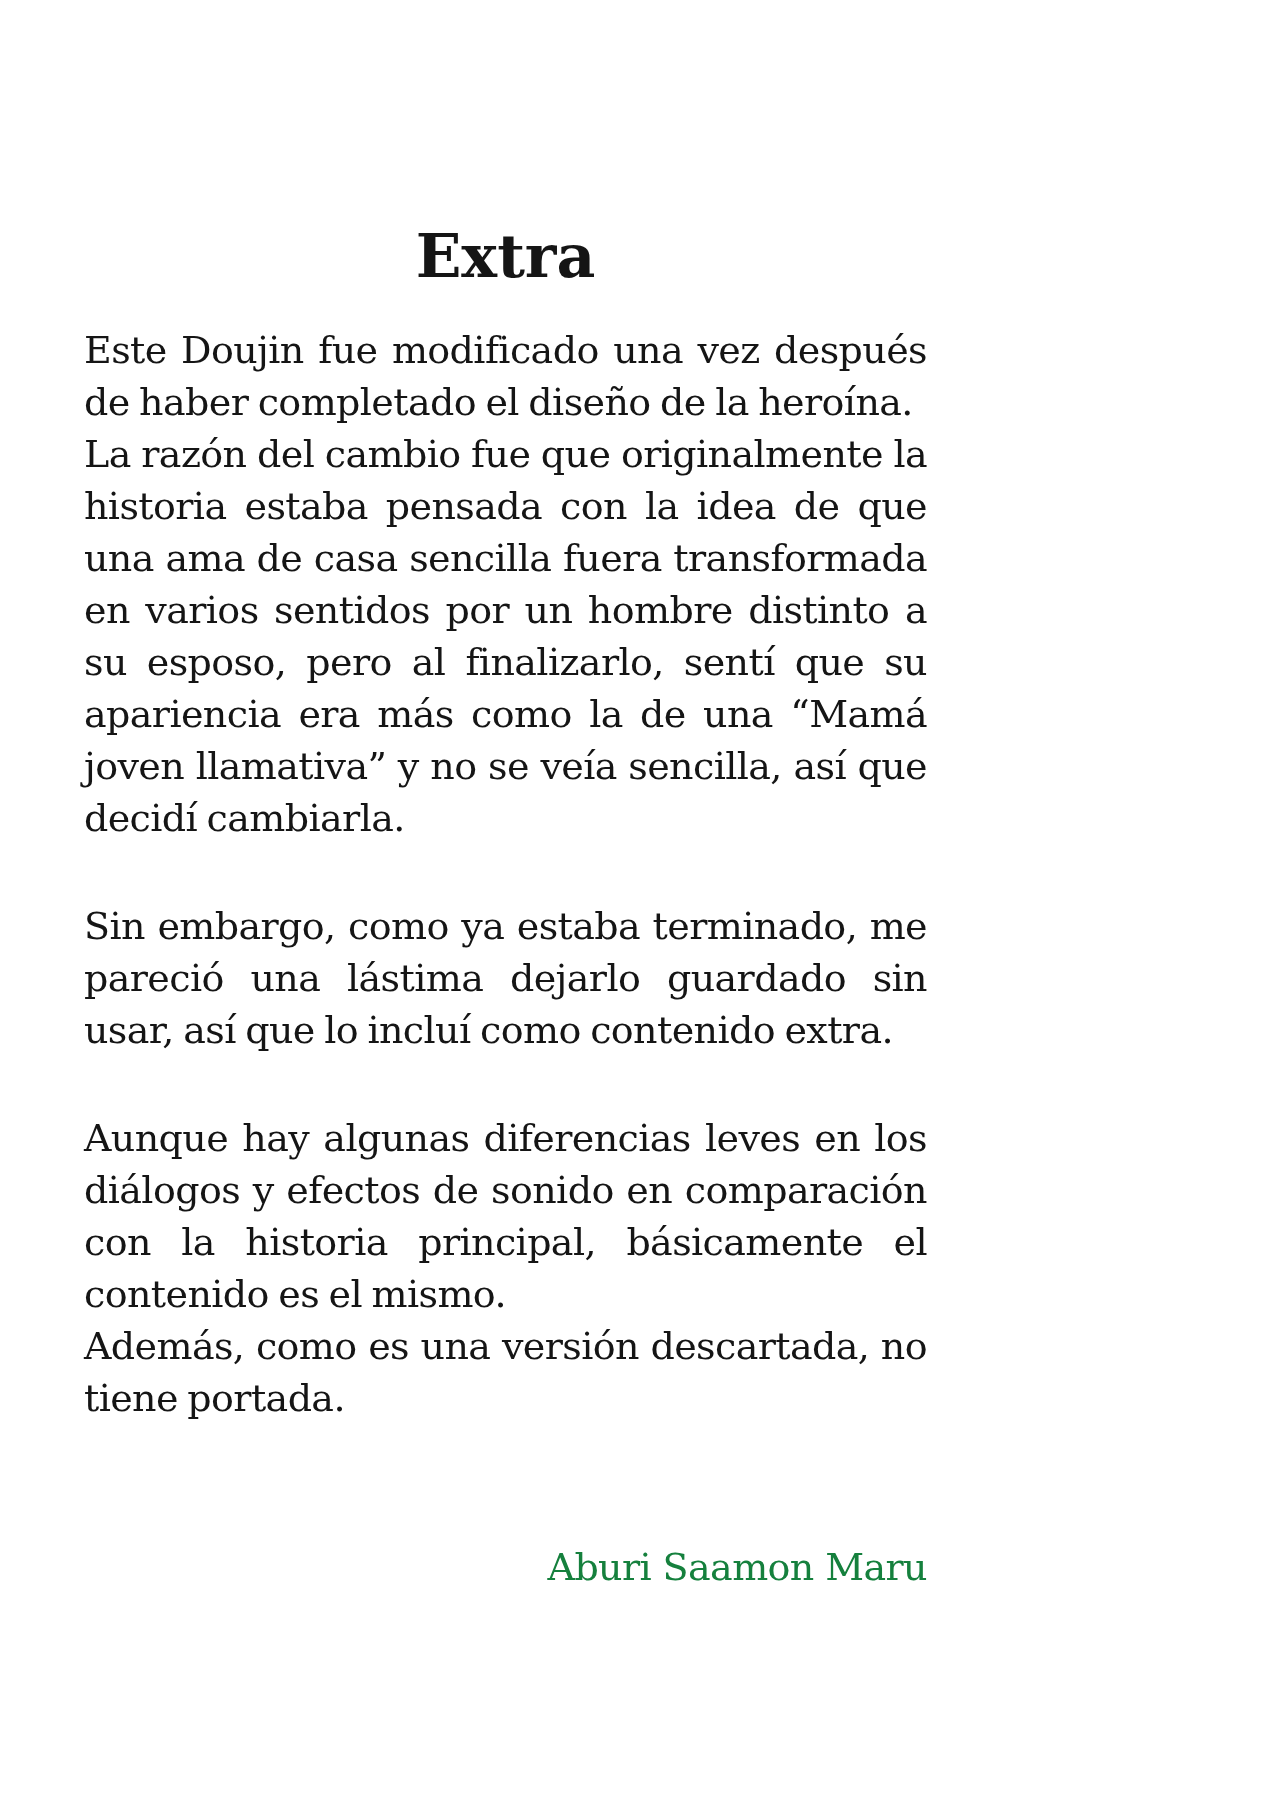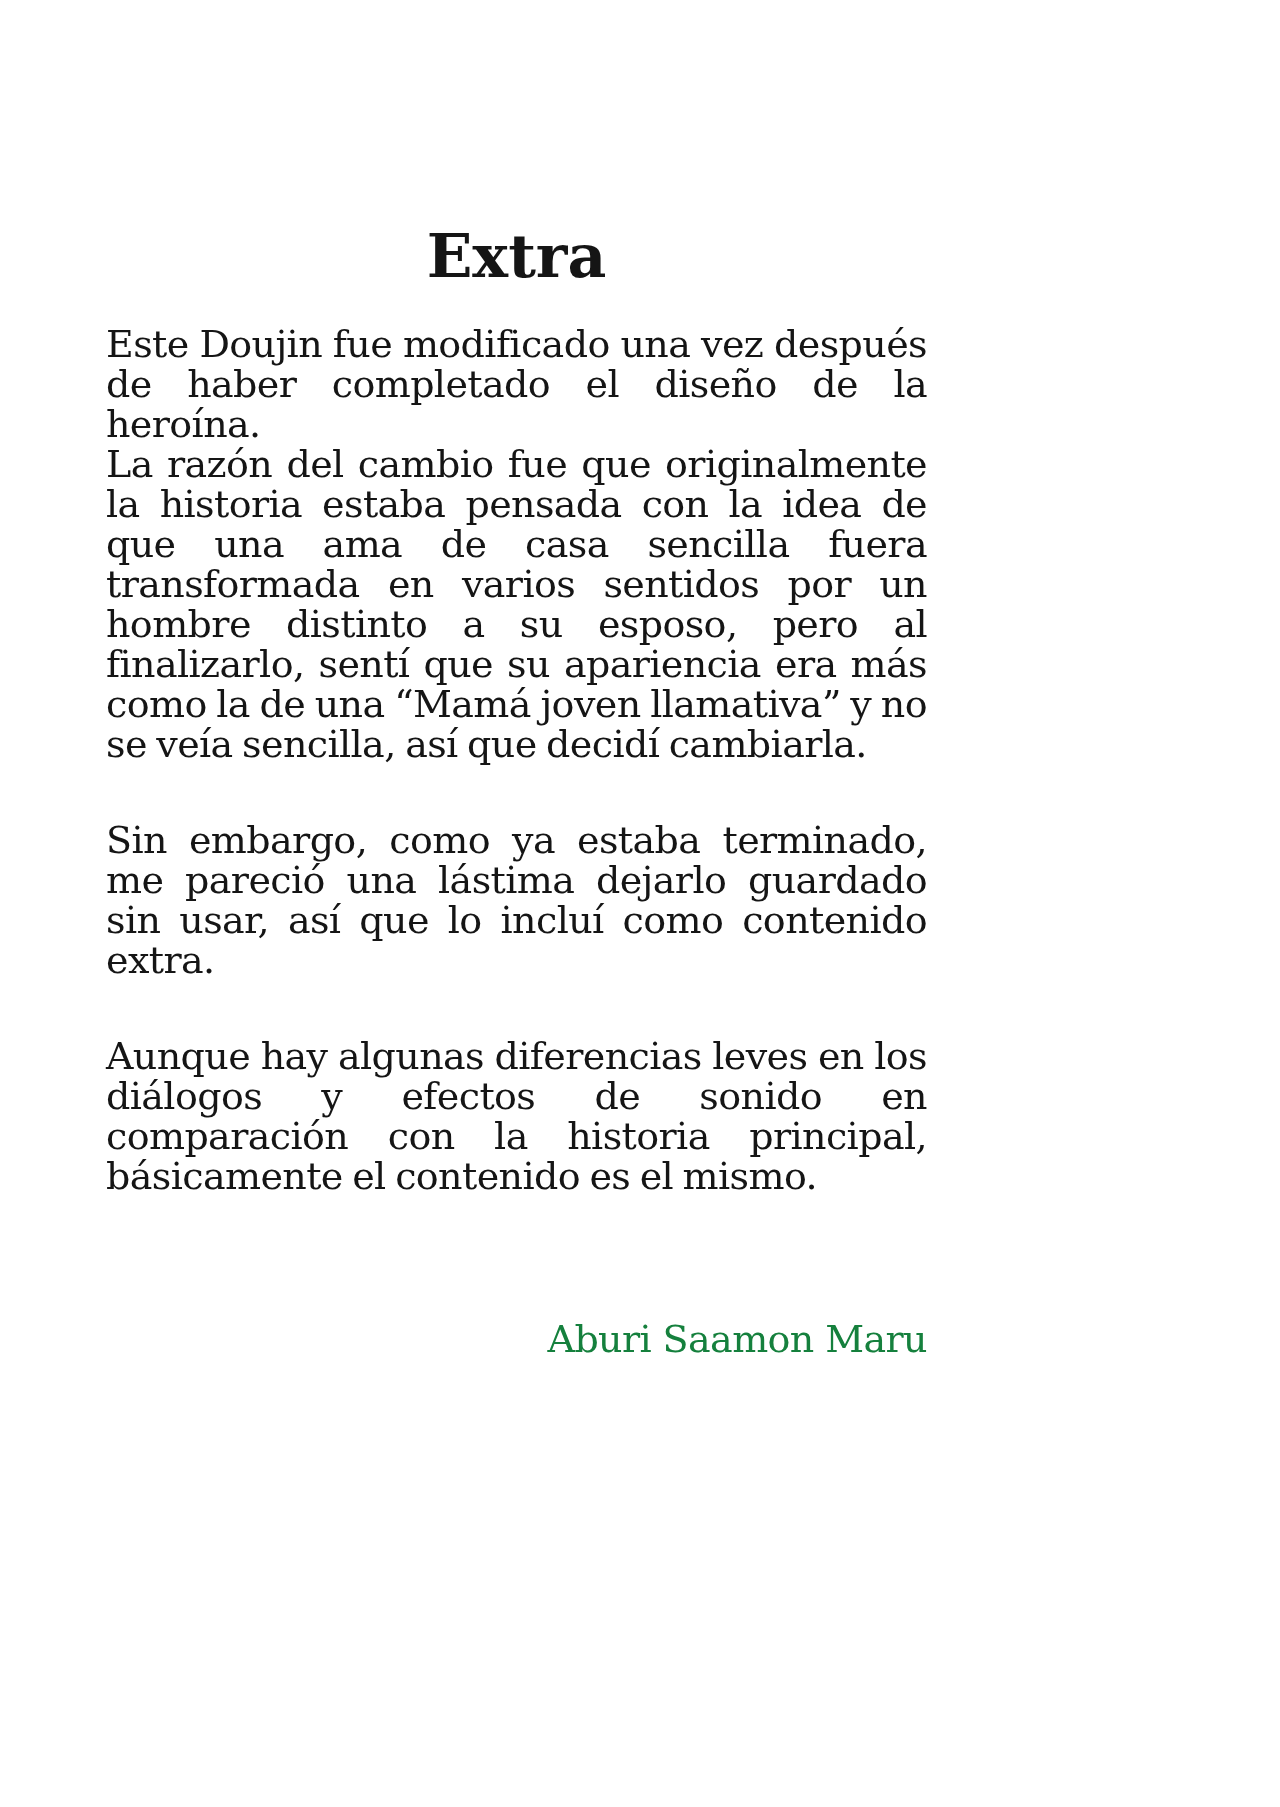--- a/index.html
+++ b/index.html
@@ -11,36 +11,36 @@
     height: 1807px;
     background: #ffffff;
     color: #151515;
     font-family: "DejaVu Serif", "Liberation Serif", serif;
     overflow: hidden;
   }
   .page {
     box-sizing: border-box;
     width: 1074px;
     height: 1807px;
-    padding: 226px 147px 0 106px; 
+    padding: 226px 147px 0 84px; 
     background: #ffffff;
   }
   .doc-title {
     margin: 0 0 38px 0;
     font-size: 60px;
     line-height: 60px;
     font-weight: bold;
     text-align: center;
     letter-spacing: 0px;
     color: #151515;
   }
   .para {
     margin: 0;
     font-size: 38px;
-    line-height: 40px;
+    line-height: 52px;
     text-align: justify;
     letter-spacing: -0.6px;
     word-spacing: -2px;
     hyphens: none;
     color: #151515;
   }
   .para.gap {
     margin-top: 56px; 
   }
   .signature {
@@ -63,17 +63,18 @@
 
     <p class="para">Este Doujin fue modificado una vez después de haber completado el diseño de la heroína.</p>
 
 
     <p class="para">La razón del cambio fue que originalmente la historia estaba pensada con la idea de que una ama de casa sencilla fuera transformada en varios sentidos por un hombre distinto a su esposo, pero al finalizarlo, sentí que su apariencia era más como la de una “Mamá joven llamativa” y no se veía sencilla, así que decidí cambiarla.</p>
 
     <p class="para gap">Sin embargo, como ya estaba terminado, me pareció una lástima dejarlo guardado sin usar, así que lo incluí como contenido extra.</p>
 
     <p class="para gap">Aunque hay algunas diferencias leves en los diálogos y efectos de sonido en comparación con la historia principal, básicamente el contenido es el mismo.</p>
 
+    <p class="para">Además, como es una versión descartada, no tiene portada.</p>
 
     <p class="signature">Aburi Saamon Maru</p>
 
   </div>
 </div>
 
 </body></html>

